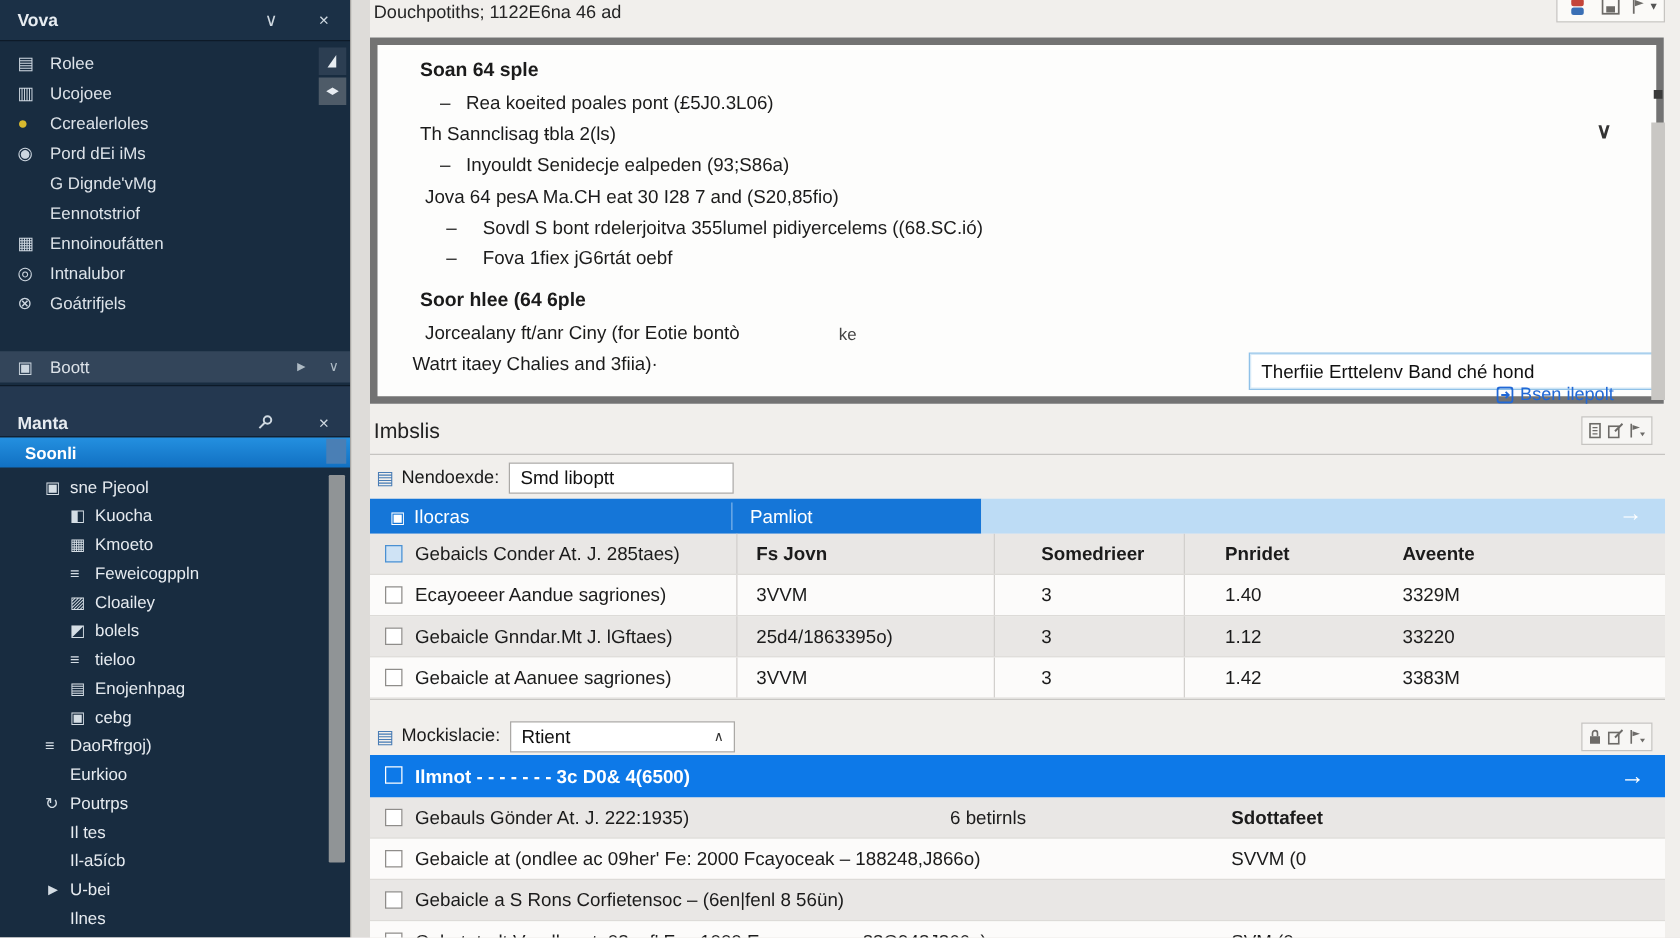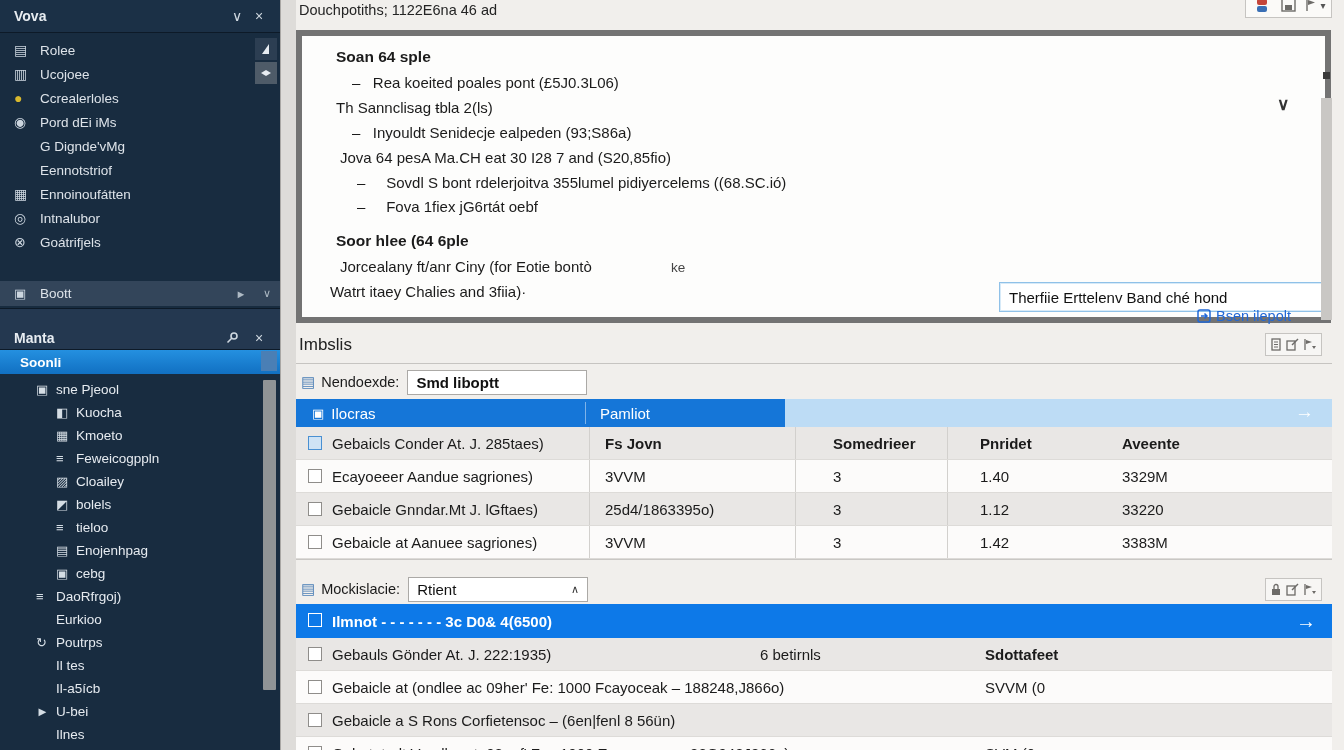--- a/index.html
+++ b/index.html
@@ -3,21 +3,21 @@
 <meta charset="utf-8">
 <style>
   * { margin:0; padding:0; box-sizing:border-box; }
   html,body { width:1344px; height:750px; overflow:hidden; }
   body { font-family:"Liberation Sans", sans-serif; background:#e8e6e3; position:relative; color:#1b1b1b; }
   .app { position:absolute; inset:0; }
 
   
   .sidebar { position:absolute; left:0; top:0; width:280px; height:750px; background:#182c40; color:#dde3e9; }
   .gutter { position:absolute; left:280px; top:0; width:16px; height:750px; background:#dedcd9; border-left:1px solid #a9a7a4; }
-  .sb-header { position:relative; height:33px; background:#1b3046; border-bottom:1px solid #0d1a28; display:flex; align-items:center; padding:0 10px 0 14px; }
+  .sb-header { position:relative; height:33px; background:#1b3046; border-bottom:1px solid #0d1a28; display:flex; align-items:center; padding:0 10px 0 14px;gap:20px; }
   .sb-title { font-weight:bold; font-size:14px; color:#e7ecf1; flex:1; }
   .hdr-btn { width:22px; text-align:center; font-size:14px; color:#cfd8e0; cursor:default; }
   .sb-items { position:absolute; top:38px; left:0; width:280px; }
   .sb-item { height:24px; display:flex; align-items:center; padding-left:14px; font-size:13.5px; }
   .sb-item .ic { width:26px; font-size:14px; color:#ccd6df; }
   .sb-item .ic.yellow { color:#d8b92e; }
   .sb-item.noicon { padding-left:40px; }
   .sb-sidebtns { position:absolute; top:38px; right:3px; width:22px; }
   .sq-btn { width:22px; height:22px; margin-bottom:2px; background:#2c3e52; display:flex; align-items:center; justify-content:center; }
   .sq-btn.lighter { background:#4e5b68; }
@@ -52,21 +52,21 @@
   .inline-input { position:absolute; left:697px; top:246px; width:326px; height:30px; border:1px solid #8fc1e8; box-shadow:0 0 0 1px #d7eaf8 inset; background:#fff; display:flex; align-items:center; padding-left:9px; font-size:15px; color:#111; }
   .report-link { position:absolute; right:34px; top:272px; color:#2168d6; font-size:14.5px; display:flex; align-items:center; gap:5px; }
 
   .label-row { position:absolute; left:0; top:326px; width:1036px; height:38px; border-bottom:1px solid #c6c4c1; display:flex; align-items:center; }
   .label-row .t { font-size:17px; color:#222; padding-left:3px; flex:1; }
   .mini-group { display:flex; align-items:center; border:1px solid #c6c4c1; background:#f7f6f4; height:23px; padding:0 4px; margin-right:10px; gap:4px; }
 
   .controls { position:absolute; left:0; height:32px; display:flex; align-items:center; }
   .sec-icon { color:#4a7db5; font-size:15px; margin:0 6px 0 5px; }
   .field-label { font-size:14.5px; color:#1a1a1a; margin-right:8px; }
-  .field-box { width:180px; height:25px; background:#fff; border:1px solid #aba9a6; display:flex; align-items:center; padding:0 8px; font-size:15px; font-weight:bold; color:#111; }
+  .field-box { width:180px; height:25px; background:#fff; border:1px solid #aba9a6; display:flex; align-items:center; padding:0 8px; font-size:15px; font-weight:normal; color:#111; }
   .field-box.dd { font-weight:normal; justify-content:space-between; }
   .dd-chev { font-size:11px; color:#333; }
 
   .tbl-header { position:absolute; left:0; top:399px; width:1036px; height:28px; display:flex; color:#fff; font-size:15px; }
   .tbl-header .dark { width:489px; background:#1576d8; display:flex; align-items:center; position:relative; }
   .tbl-header .light { width:547px; background:#bddcf5; position:relative; }
   .hdr-cell1 { display:flex; align-items:center; gap:7px; padding-left:16px; }
   .hdr-cell2 { position:absolute; left:304px; top:0; height:28px; display:flex; align-items:center; }
   .hdr-divider { position:absolute; left:289px; top:3px; bottom:3px; width:1px; background:rgba(255,255,255,.45); }
   .hdr-arrow { position:absolute; right:18px; top:2px; color:#fff; font-size:19px; font-weight:bold; }
@@ -422,21 +422,21 @@
 
     <div class="t2rows">
       <div class="trow t2 alt">
         <span class="cb"></span>
         <span class="cell c1">Gebauls Gönder At. J. 222:1935)</span>
         <span class="cell c2">6 betirnls</span>
         <span class="cell c3 semib">Sdottafeet</span>
       </div>
       <div class="trow t2 white">
         <span class="cb"></span>
-        <span class="cell c1">Gebaicle at (ondlee ac 09her' Fe: 1000 Fcayoceak – 188248,J866o)</span>
+        <span class="cell c1">Gebaicle at (ondlee ac 09her' Fe: 2000 Fcayoceak – 188248,J866o)</span>
         <span class="cell c3">SVVM (0</span>
       </div>
       <div class="trow t2 alt">
         <span class="cb"></span>
         <span class="cell c1">Gebaicle a S Rons Corfietensoc – (6en|fenl 8 56ün)</span>
       </div>
       <div class="trow t2 white">
         <span class="cb"></span>
         <span class="cell c1">Gebotetedt Vondler at. 08oef' Fec 1000 Ecayoeeer: – 83G948J866o)</span>
         <span class="cell c3">SVM (0</span>

